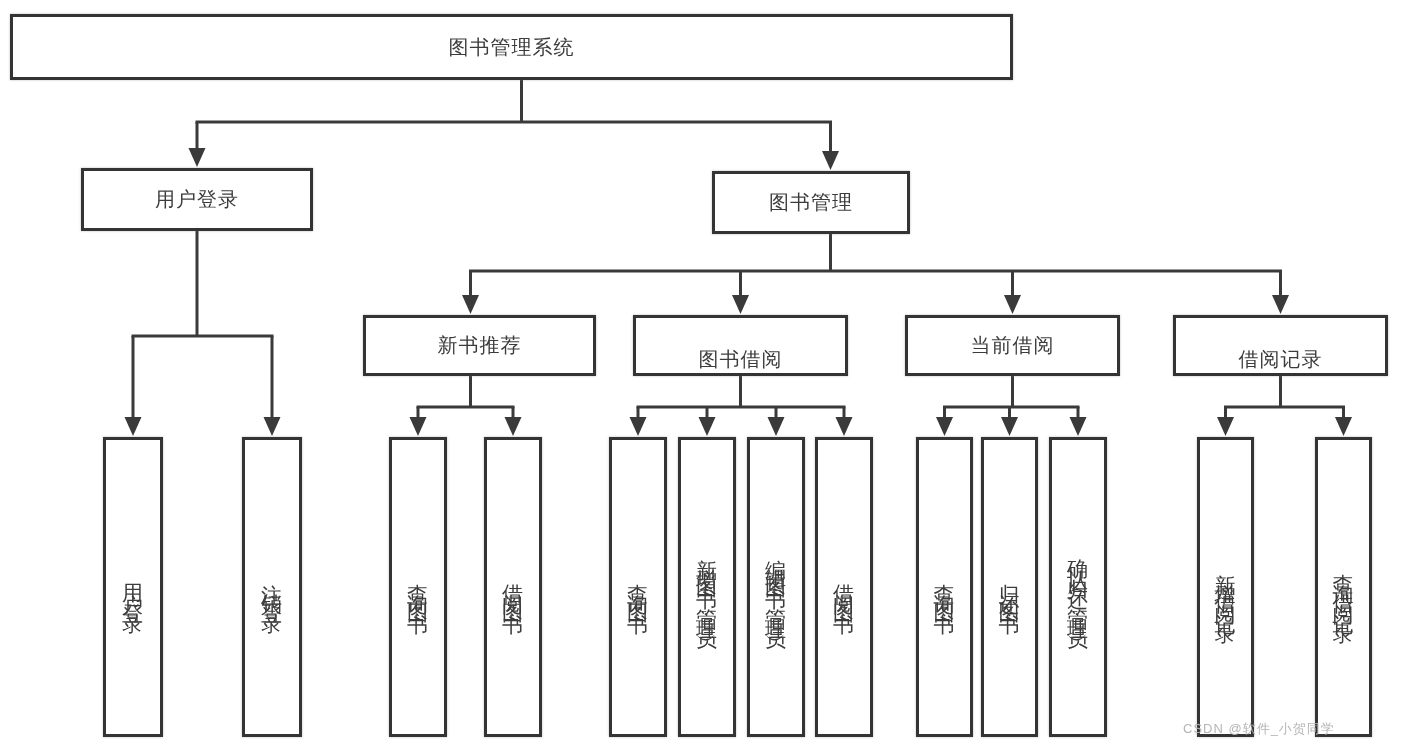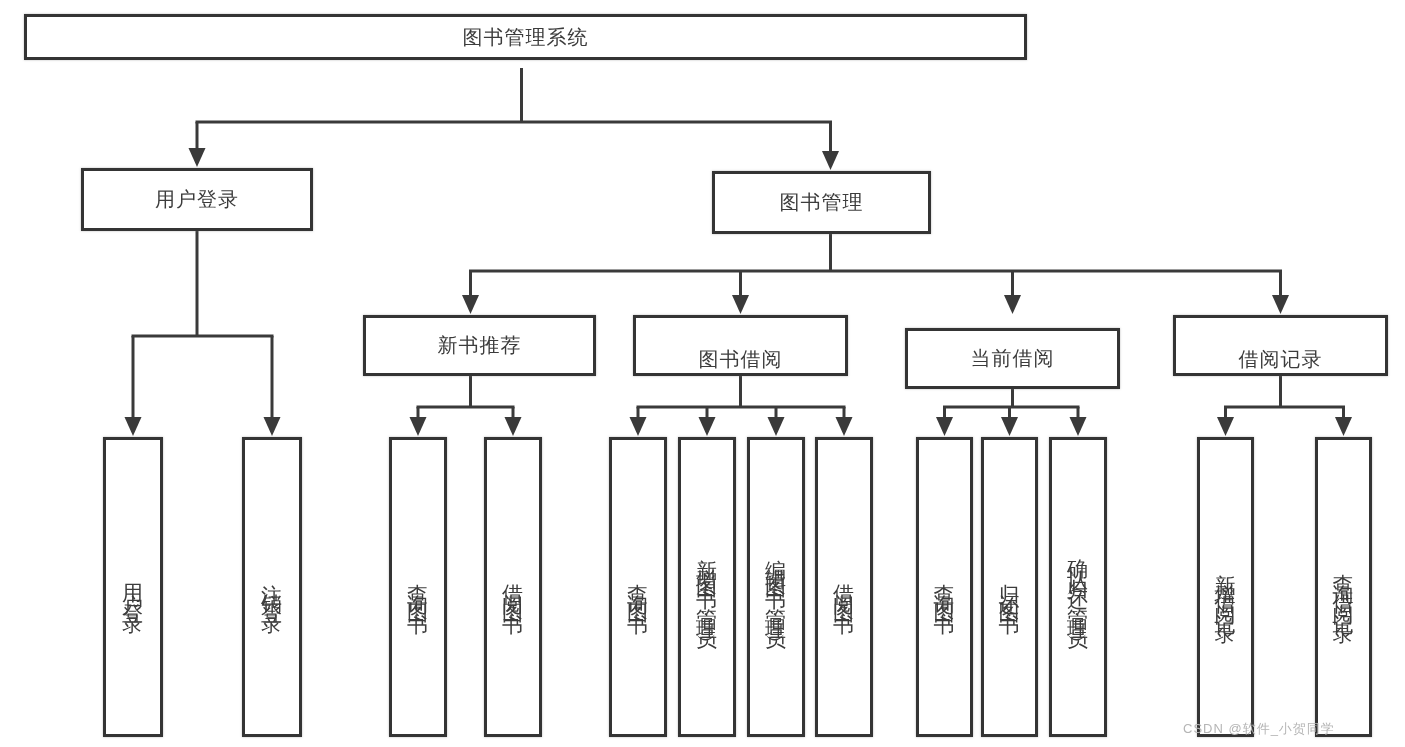--- a/index.html
+++ b/index.html
@@ -103,36 +103,36 @@
       <line x1="1078" y1="407" x2="1078" y2="425" stroke="#3a3a3a" stroke-width="3"></line>
       <polygon points="1069.5,417 1086.5,417 1078,436" fill="#3a3a3a"></polygon>
       <line x1="1280.5" y1="376" x2="1280.5" y2="407" stroke="#3a3a3a" stroke-width="3"></line>
       <line x1="1224" y1="407" x2="1345" y2="407" stroke="#3a3a3a" stroke-width="3"></line>
       <line x1="1225.5" y1="407" x2="1225.5" y2="425" stroke="#3a3a3a" stroke-width="3"></line>
       <polygon points="1217,417 1234,417 1225.5,436" fill="#3a3a3a"></polygon>
       <line x1="1343.5" y1="407" x2="1343.5" y2="425" stroke="#3a3a3a" stroke-width="3"></line>
       <polygon points="1335,417 1352,417 1343.5,436" fill="#3a3a3a"></polygon>
     </svg>
   <div id="nodes">
-      <div class="node h" style="left: 24px; top: 14px; width: 1003px; height: 46px;">
+      <div class="node h" style="left: 10px; top: 14px; width: 1003px; height: 66px;">
         <span class="label">图书管理系统</span>
       </div>
       <div class="node h" style="left: 81px; top: 168px; width: 232px; height: 63px;">
         <span class="label">用户登录</span>
       </div>
-      <div class="node h" style="left: 712px; top: 171px; width: 219px; height: 63px;">
+      <div class="node h" style="left: 712px; top: 171px; width: 198px; height: 63px;">
         <span class="label">图书管理</span>
       </div>
       <div class="node h" style="left: 363px; top: 315px; width: 233px; height: 61px;">
         <span class="label">新书推荐</span>
       </div>
       <div class="node h" style="left: 633px; top: 315px; width: 215px; height: 61px; align-items: flex-end;">
         <span class="label">图书借阅</span>
       </div>
-      <div class="node h" style="left: 905px; top: 328px; width: 215px; height: 61px;">
+      <div class="node h" style="left: 905px; top: 315px; width: 215px; height: 61px;">
         <span class="label">当前借阅</span>
       </div>
       <div class="node h" style="left: 1173px; top: 315px; width: 215px; height: 61px; align-items: flex-end;">
         <span class="label">借阅记录</span>
       </div>
       <div class="node v" style="left: 103px; top: 437px; width: 60px; height: 300px;">
         <span class="label">用户登录</span>
       </div>
       <div class="node v" style="left: 242px; top: 437px; width: 60px; height: 300px;">
         <span class="label">注销登录</span>

